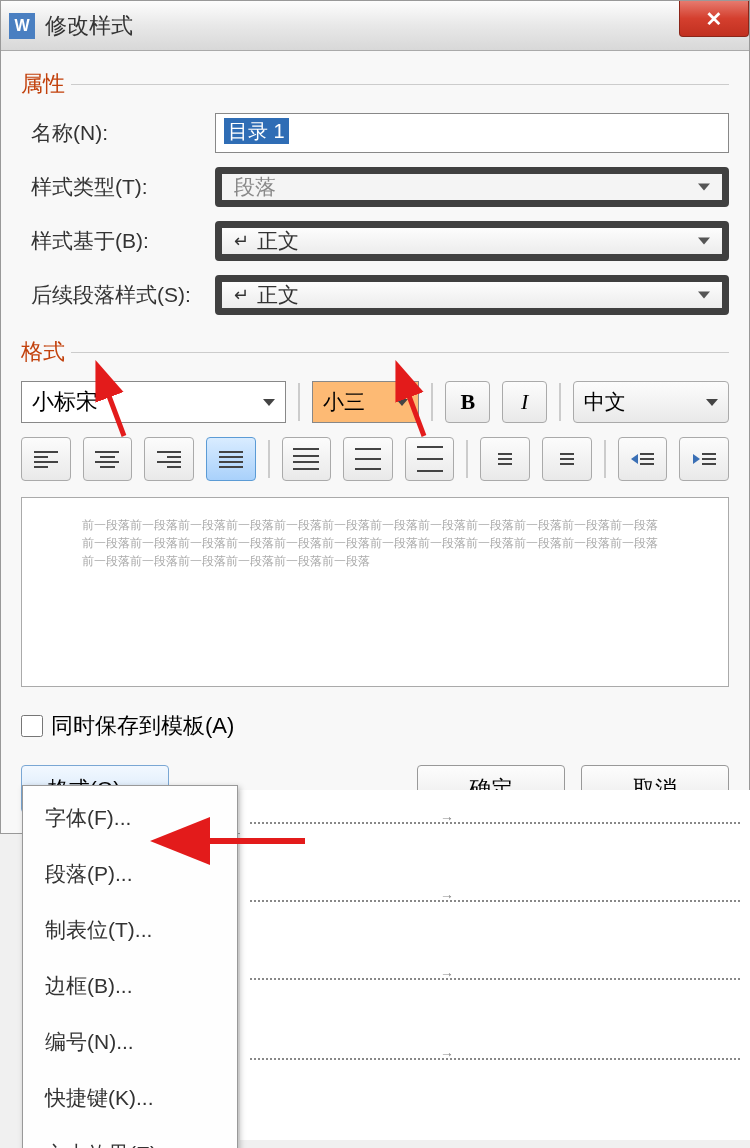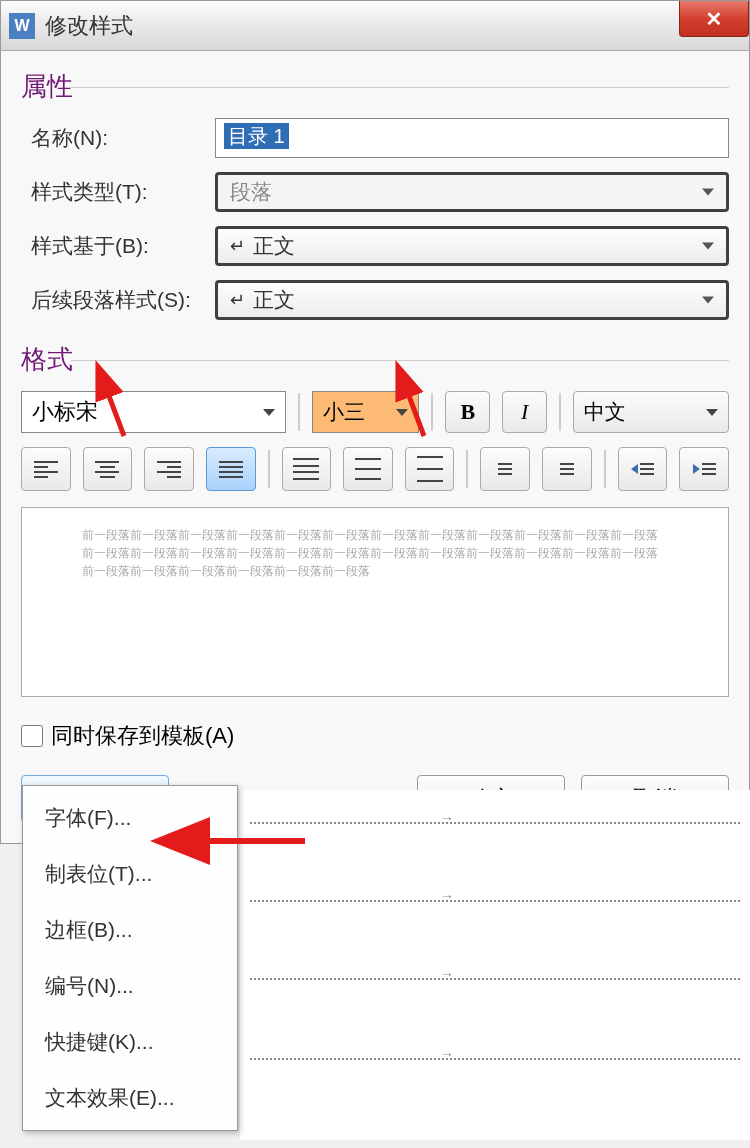--- a/index.html
+++ b/index.html
@@ -54,22 +54,22 @@
       color: white;
       font-size: 20px;
       font-weight: bold;
       border-radius: 0 0 4px 4px;
     }
     .body {
       padding: 18px 20px 20px 20px;
       background: #f8f8f8;
     }
     .section-label {
-      font-size: 26px;
-      color: #701a75;
+      font-size: 22px;
+      color: #c2410c;
       margin-bottom: 8px;
       position: relative;
     }
     .section-label::after {
       content: "";
       position: absolute;
       left: 50px;
       right: 0;
       top: 50%;
       border-top: 1px solid #ccc;
@@ -100,21 +100,21 @@
       background: white;
     }
     .text-input .sel {
       background: #2f6db5;
       color: white;
       padding: 2px 4px;
     }
     .combo {
       flex: 1;
       height: 40px;
-      border: 3px solid #404040;
+      border: 7px solid #404040;
       background: linear-gradient(to bottom, #fdfdfd, #ececec);
       border-radius: 4px;
       display: flex;
       align-items: center;
       padding: 0 12px;
       font-size: 21px;
       color: #333;
       position: relative;
     }
     .combo.disabled {
@@ -550,20 +550,21 @@
 <div class="dot-arrow" style="top:808px;left:440px;">→</div>
 <div class="dotted-line" style="top:900px;"></div>
 <div class="dot-arrow" style="top:886px;left:440px;">→</div>
 <div class="dotted-line" style="top:978px;"></div>
 <div class="dot-arrow" style="top:964px;left:440px;">→</div>
 <div class="dotted-line" style="top:1058px;"></div>
 <div class="dot-arrow" style="top:1044px;left:440px;">→</div>
 
 <div class="dropdown-menu">
   <div class="item">字体(F)...</div>
+  <div class="item">段落(P)...</div>
   <div class="item">制表位(T)...</div>
   <div class="item">边框(B)...</div>
   <div class="item">编号(N)...</div>
   <div class="item">快捷键(K)...</div>
   <div class="item">文本效果(E)...</div>
 </div>
 
 <div class="red-arrow" style="left:96px;top:382px;">
   <svg width="40" height="60">
       <defs>

